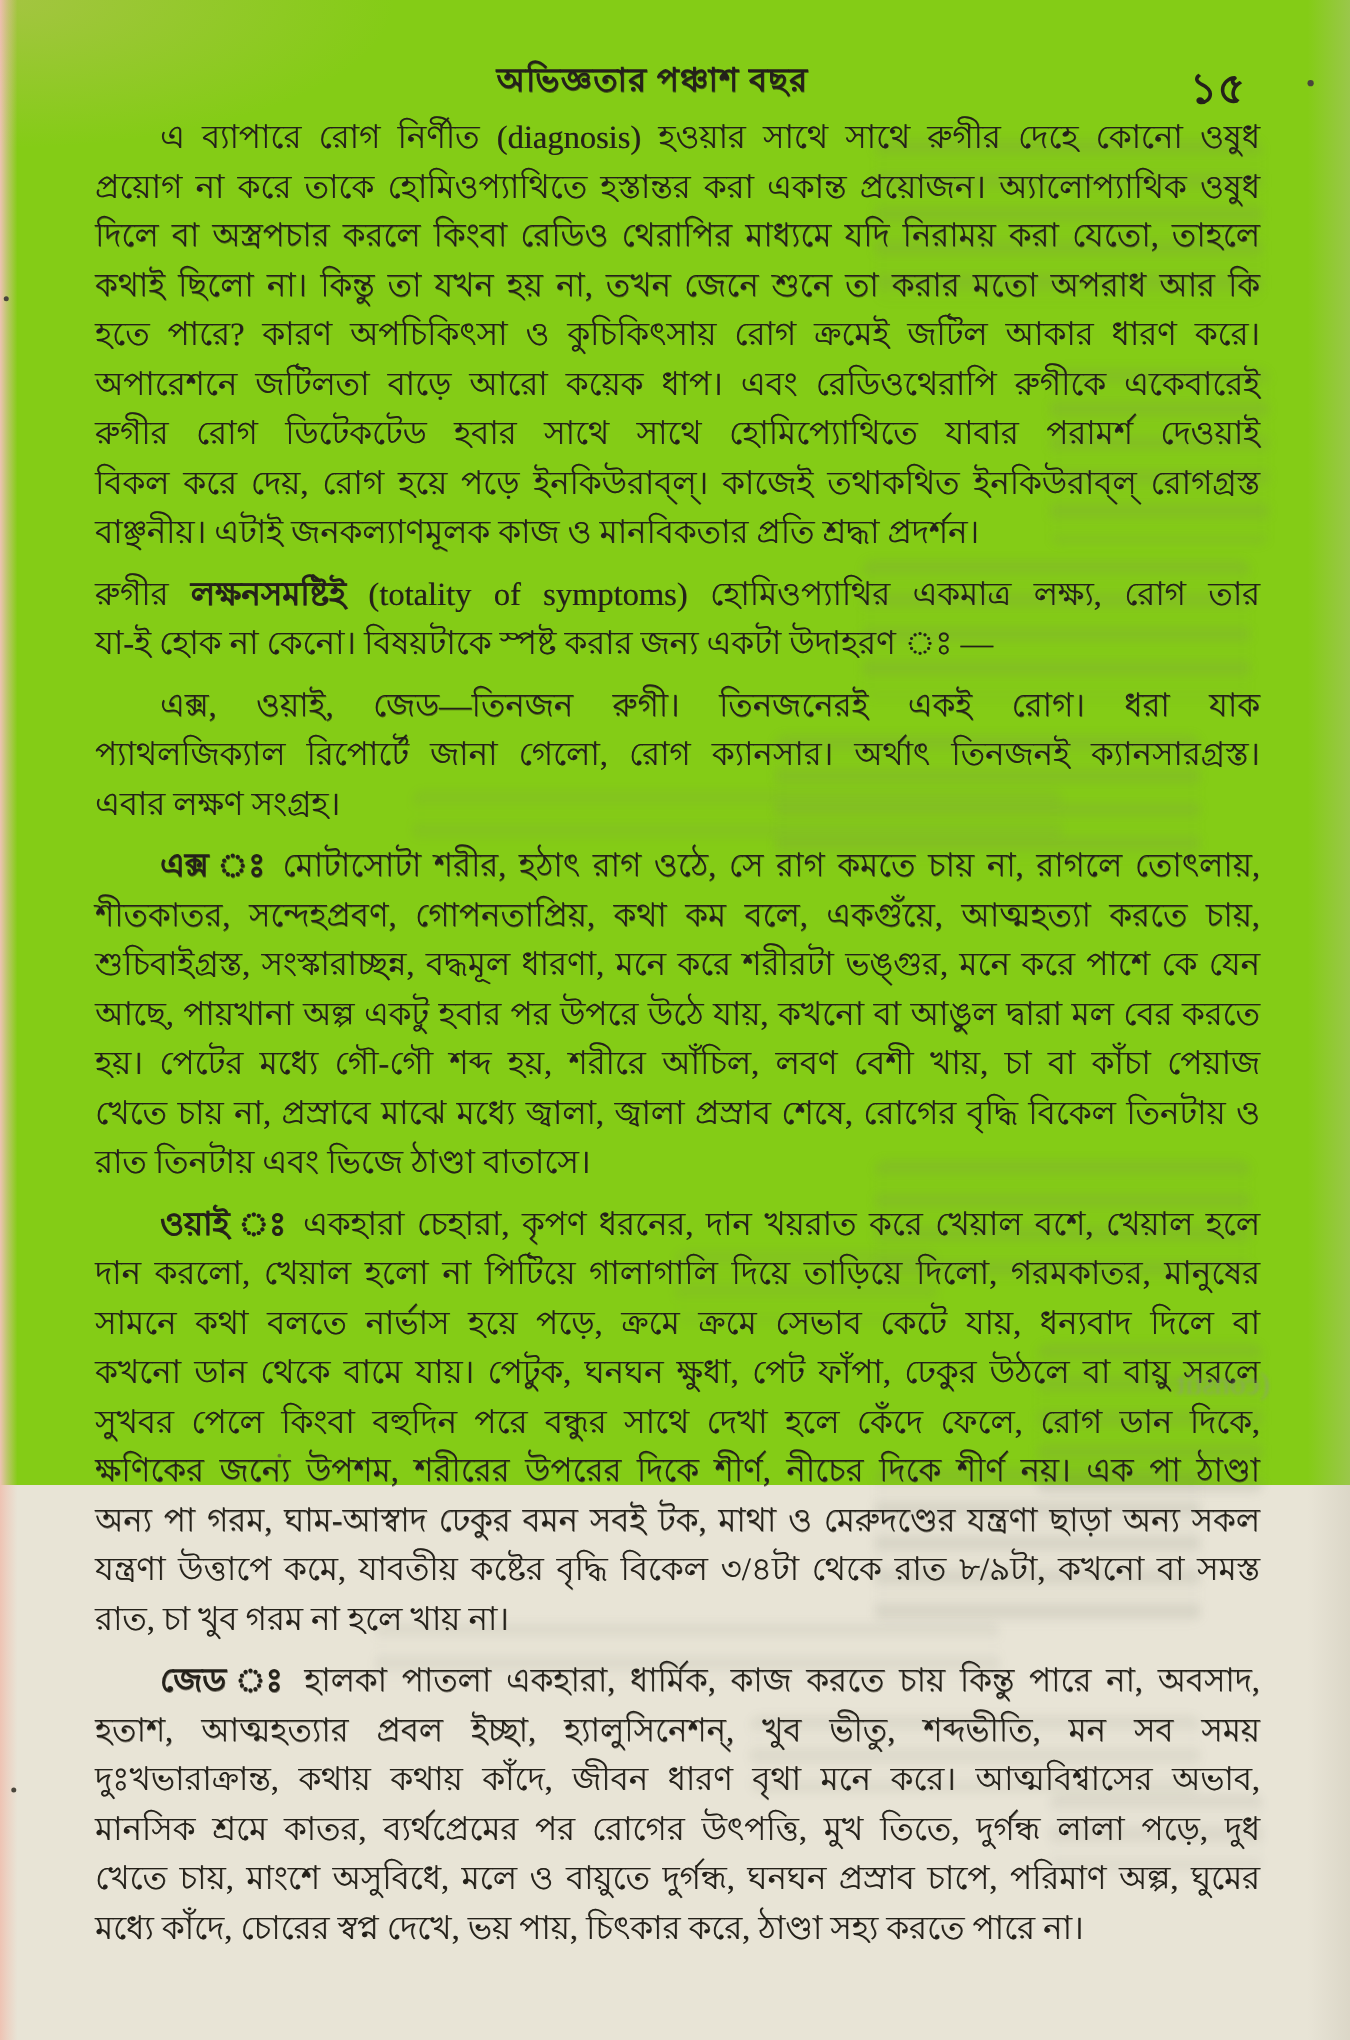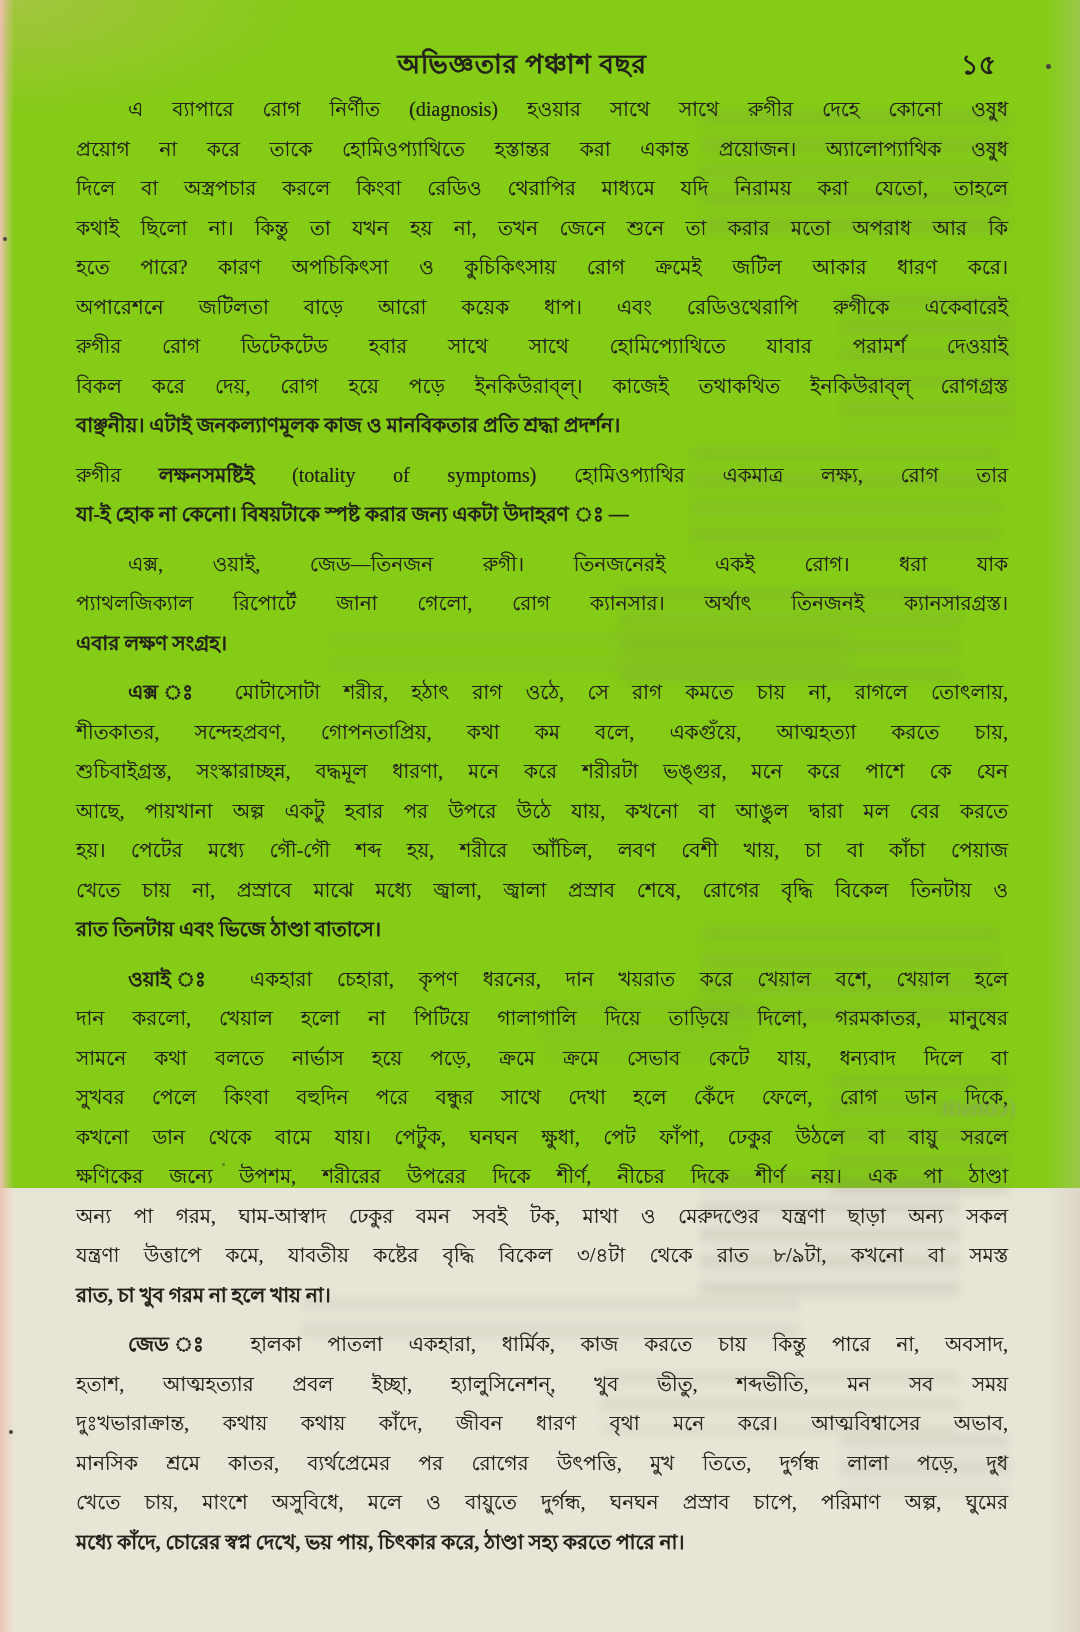--- a/index.html
+++ b/index.html
@@ -30,37 +30,37 @@
     pointer-events:none;
   }
   
   .header-title{
     position:absolute;top:44px;left:76px;width:892px;
     text-align:center;font-size:26px;font-weight:700;letter-spacing:1px;
     text-shadow:0.4px 0.4px 0.5px rgba(32,28,20,0.6);
   }
   .page-number{
     position:absolute;top:44px;right:84px;
-    font-size:27px;font-weight:700;
+    font-size:34px;font-weight:700;
   }
   
   .text-block{
     position:absolute;left:76px;top:90px;width:932px;
-    font-size:20px;line-height:39.5px;
+    font-size:26px;line-height:39.5px;
     text-shadow:0.35px 0.35px 0.45px rgba(32,28,20,0.55);
   }
   .para{margin:0;}
   .para + .para{margin-top:10px;}
   .line{
     text-align:justify;text-align-last:justify;
     -moz-text-align-last:justify;
     white-space:normal;
   }
   .line.first{text-indent:52px;}
-  .line.last{text-align-last:left;font-weight:bold;-moz-text-align-last:left;}
+  .line.last{text-align-last:left;-moz-text-align-last:left;}
   .line.bold{font-weight:400;}
   .lead{font-weight:700;}
   
   .smudge{
     position:absolute;pointer-events:none;border-radius:8px;
     background:repeating-linear-gradient(180deg,
       rgba(118,122,106,0.14) 0px,rgba(118,122,106,0.14) 11px,
       rgba(118,122,106,0.02) 11px,rgba(118,122,106,0.02) 27px);
     filter:blur(4px);
   }
@@ -152,22 +152,22 @@
       <div class="line">আছে, পায়খানা অল্প একটু হবার পর উপরে উঠে যায়, কখনো বা আঙুল দ্বারা মল বের করতে</div>
       <div class="line">হয়। পেটের মধ্যে গৌ-গৌ শব্দ হয়, শরীরে আঁচিল, লবণ বেশী খায়, চা বা কাঁচা পেয়াজ</div>
       <div class="line">খেতে চায় না, প্রস্রাবে মাঝে মধ্যে জ্বালা, জ্বালা প্রস্রাব শেষে, রোগের বৃদ্ধি বিকেল তিনটায় ও</div>
       <div class="line last">রাত তিনটায় এবং ভিজে ঠাণ্ডা বাতাসে।</div>
     </div>
 
     <div class="para">
       <div class="line first"><span class="lead">ওয়াই ঃ</span><span> একহারা চেহারা, কৃপণ ধরনের, দান খয়রাত করে খেয়াল বশে, খেয়াল হলে</span></div>
       <div class="line">দান করলো, খেয়াল হলো না পিটিয়ে গালাগালি দিয়ে তাড়িয়ে দিলো, গরমকাতর, মানুষের</div>
       <div class="line">সামনে কথা বলতে নার্ভাস হয়ে পড়ে, ক্রমে ক্রমে সেভাব কেটে যায়, ধন্যবাদ দিলে বা</div>
+      <div class="line">কখনো ডান থেকে বামে যায়। পেটুক, ঘনঘন ক্ষুধা, পেট ফাঁপা, ঢেকুর উঠলে বা বায়ু সরলে</div>
       <div class="line">সুখবর পেলে কিংবা বহুদিন পরে বন্ধুর সাথে দেখা হলে কেঁদে ফেলে, রোগ ডান দিকে,</div>
-      <div class="line">কখনো ডান থেকে বামে যায়। পেটুক, ঘনঘন ক্ষুধা, পেট ফাঁপা, ঢেকুর উঠলে বা বায়ু সরলে</div>
       <div class="line">ক্ষণিকের জন্যে উপশম, শরীরের উপরের দিকে শীর্ণ, নীচের দিকে শীর্ণ নয়। এক পা ঠাণ্ডা</div>
       <div class="line">অন্য পা গরম, ঘাম-আস্বাদ ঢেকুর বমন সবই টক, মাথা ও মেরুদণ্ডের যন্ত্রণা ছাড়া অন্য সকল</div>
       <div class="line">যন্ত্রণা উত্তাপে কমে, যাবতীয় কষ্টের বৃদ্ধি বিকেল ৩/৪টা থেকে রাত ৮/৯টা, কখনো বা সমস্ত</div>
       <div class="line last">রাত, চা খুব গরম না হলে খায় না।</div>
     </div>
 
     <div class="para">
       <div class="line first"><span class="lead">জেড ঃ</span><span> হালকা পাতলা একহারা, ধার্মিক, কাজ করতে চায় কিন্তু পারে না, অবসাদ,</span></div>
       <div class="line">হতাশ, আত্মহত্যার প্রবল ইচ্ছা, হ্যালুসিনেশন্‌, খুব ভীতু, শব্দভীতি, মন সব সময়</div>
       <div class="line">দুঃখভারাক্রান্ত, কথায় কথায় কাঁদে, জীবন ধারণ বৃথা মনে করে। আত্মবিশ্বাসের অভাব,</div>

